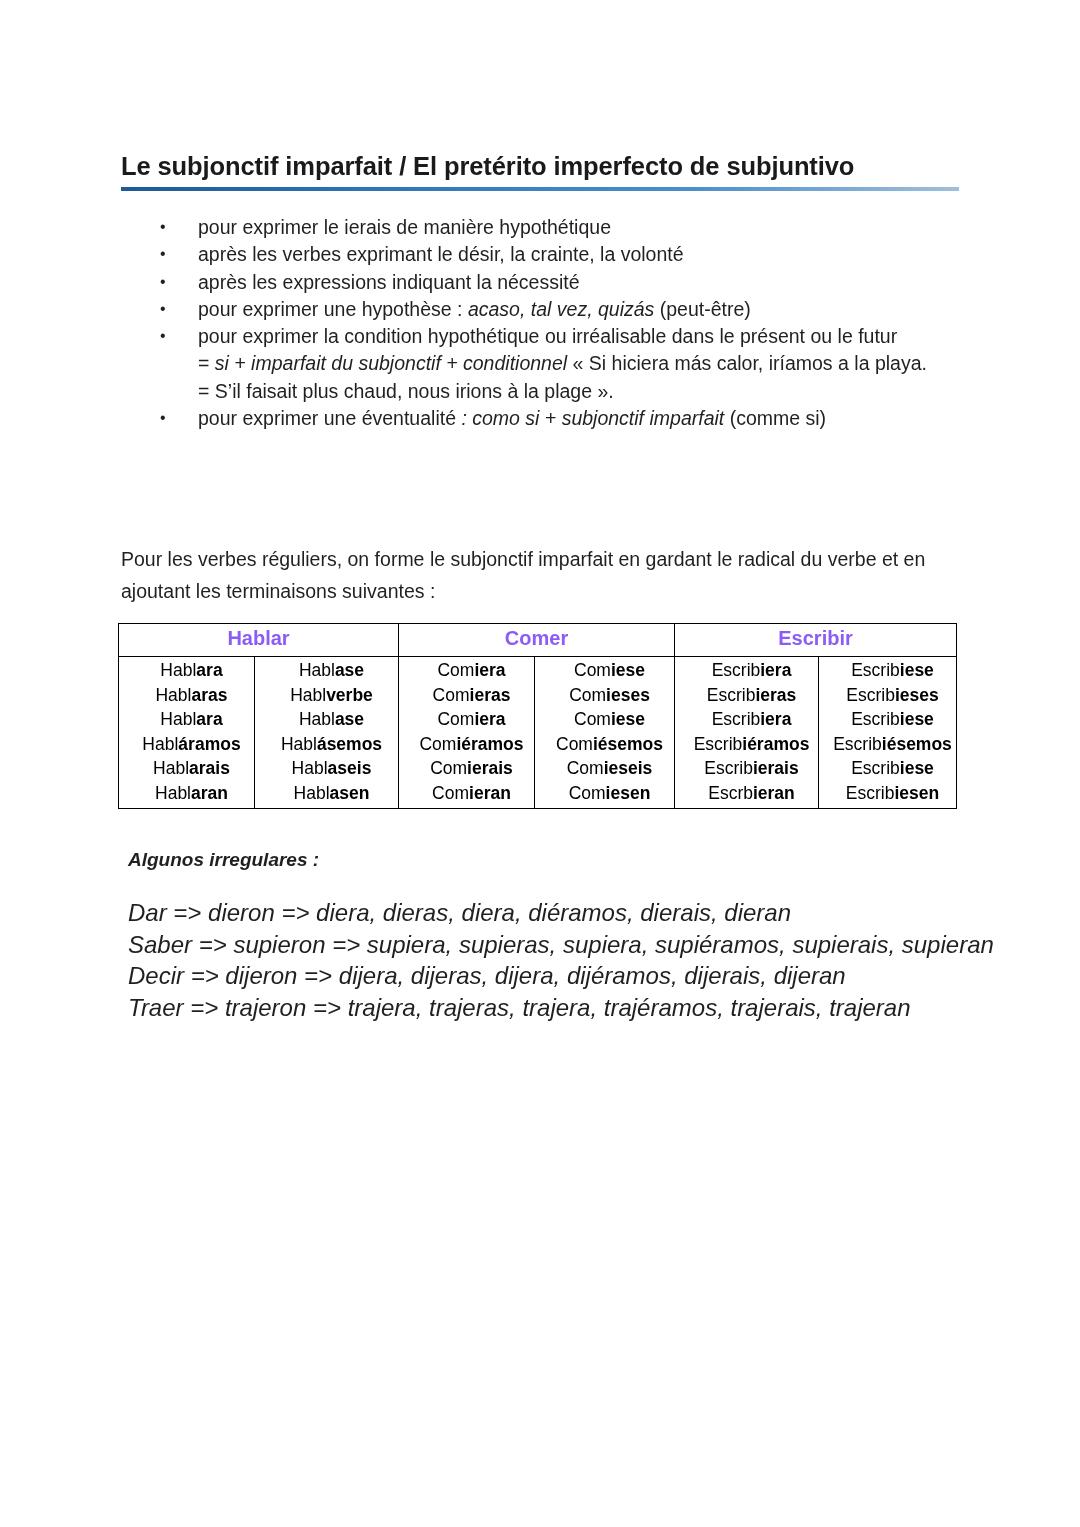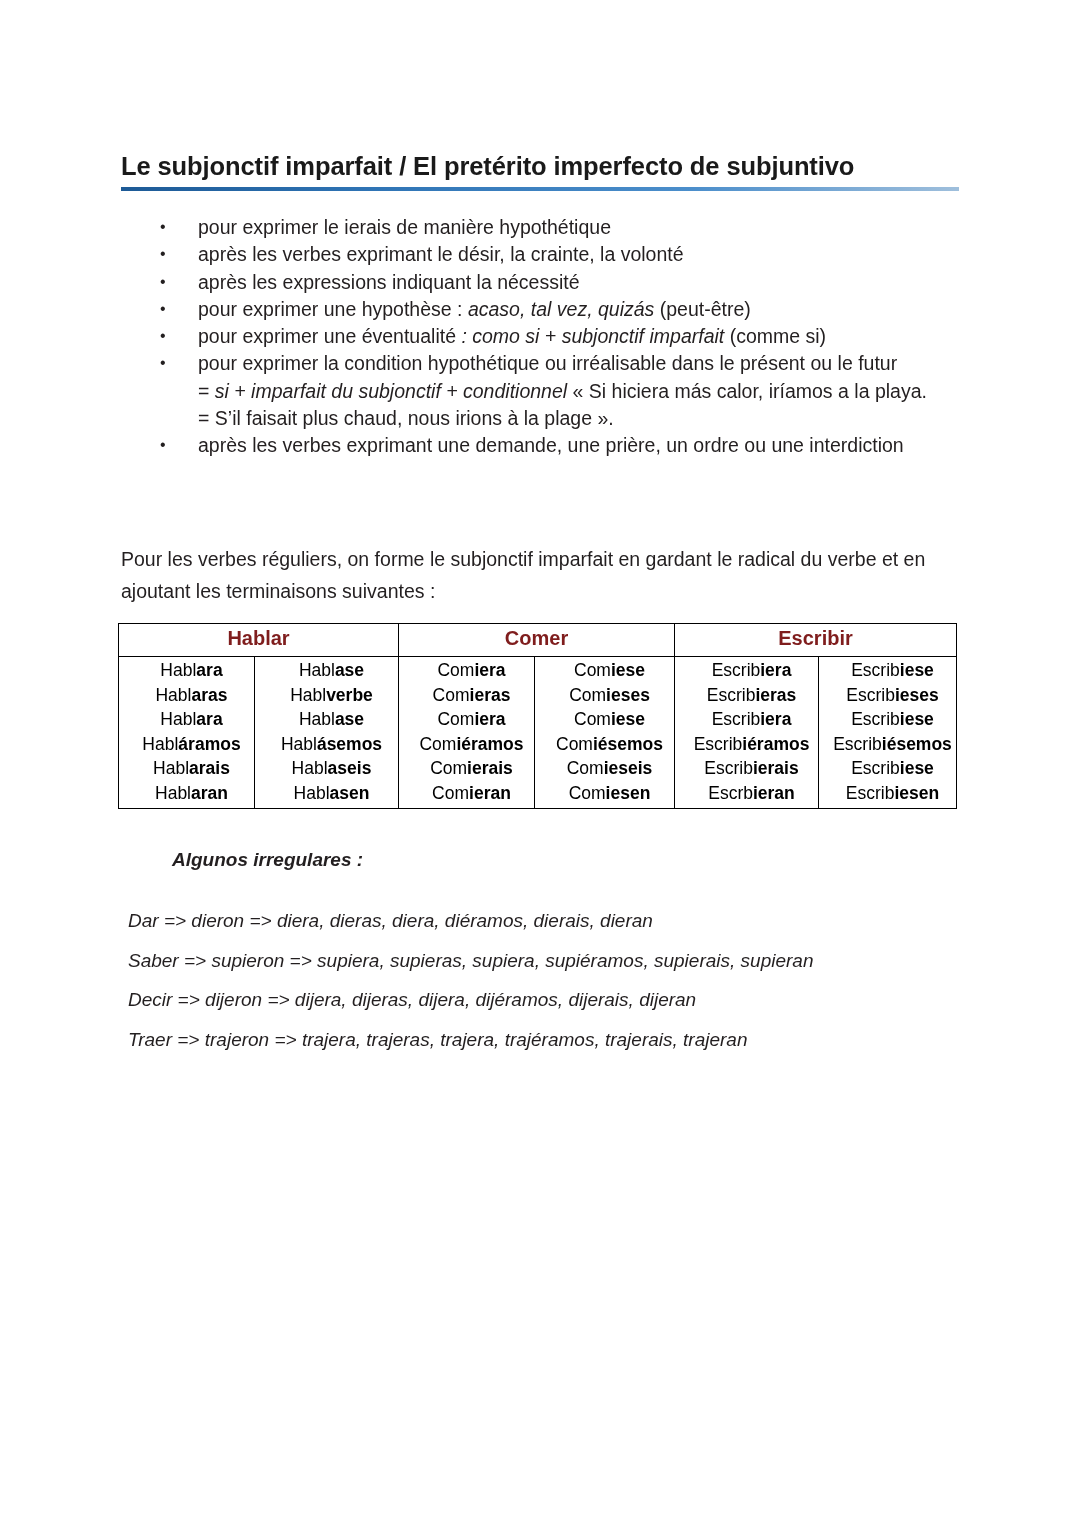--- a/index.html
+++ b/index.html
@@ -102,21 +102,21 @@
     padding: 0;
     vertical-align: middle;
     text-align: center;
   }
   .verb-table thead th {
     text-align: center;
     font-size: 20px;
     font-weight: bold;
     height: 33px;
     padding-bottom: 3px;
-    color: #7f1d1d;
+    color: #8b5cf6;
   }
   .verb-table tbody td {
     border-top: none;
     border-bottom: none;
     font-size: 17.5px;
     height: 24.6px;
     line-height: 24.6px;
     padding: 0 0 0 10px;
     color: #000;
     white-space: nowrap;
@@ -127,55 +127,52 @@
 
   
   .irr-heading {
     position: absolute;
     left: 128px;
     top: 849px;
     font-size: 19px;
     font-weight: bold;
     font-style: italic;
     color: #231f20;
-    margin-left: 44px;
   }
   .irr-list {
     position: absolute;
     left: 128px;
     top: 897px;
     width: 840px;
   }
   .irr-list .irr-line {
-    font-size: 19px;
+    font-size: 24px;
     font-style: italic;
     line-height: 31.5px;
     color: #231f20;
     white-space: nowrap;
-    margin-top: 8px;
   }
 </style>
 </head>
 <body>
 
 <div class="page">
 
   <div class="title-block">
     <div class="doc-title">Le subjonctif imparfait / El pretérito imperfecto de subjuntivo</div>
     <div class="title-rule"></div>
   </div>
 
   <ul class="bullets" id="bullet-list">
       <li><span>pour exprimer le ierais de manière hypothétique</span></li>
       <li><span>après les verbes exprimant le désir, la crainte, la volonté</span></li>
       <li><span>après les expressions indiquant la nécessité</span></li>
       <li><span>pour exprimer une hypothèse : <i>acaso, tal vez, quizás</i> (peut-être)</span></li>
+      <li><span>pour exprimer la condition hypothétique ou irréalisable dans le présent ou le futur</span><span class="cont">= <i>si + imparfait du subjonctif + conditionnel</i> « Si hiciera más calor, iríamos a la playa.</span><span class="cont">= S’il faisait plus chaud, nous irions à la plage ».</span></li>
       <li><span>pour exprimer une éventualité<i> : como si + subjonctif imparfait</i> (comme si)</span></li>
-      <li><span>pour exprimer la condition hypothétique ou irréalisable dans le présent ou le futur</span><span class="cont">= <i>si + imparfait du subjonctif + conditionnel</i> « Si hiciera más calor, iríamos a la playa.</span><span class="cont">= S’il faisait plus chaud, nous irions à la plage ».</span></li>
-      <li><span>après les verbes exprimant une demande, une prière, un ordre ou une interdiction</span></li>
     </ul>
 
   <div class="intro">Pour les verbes réguliers, on forme le subjonctif imparfait en gardant le radical du verbe et en ajoutant les terminaisons suivantes :</div>
 
   <table class="verb-table">
     <colgroup>
       <col style="width:136px">
         <col style="width:144px">
       <col style="width:136px">
         <col style="width:140px">

